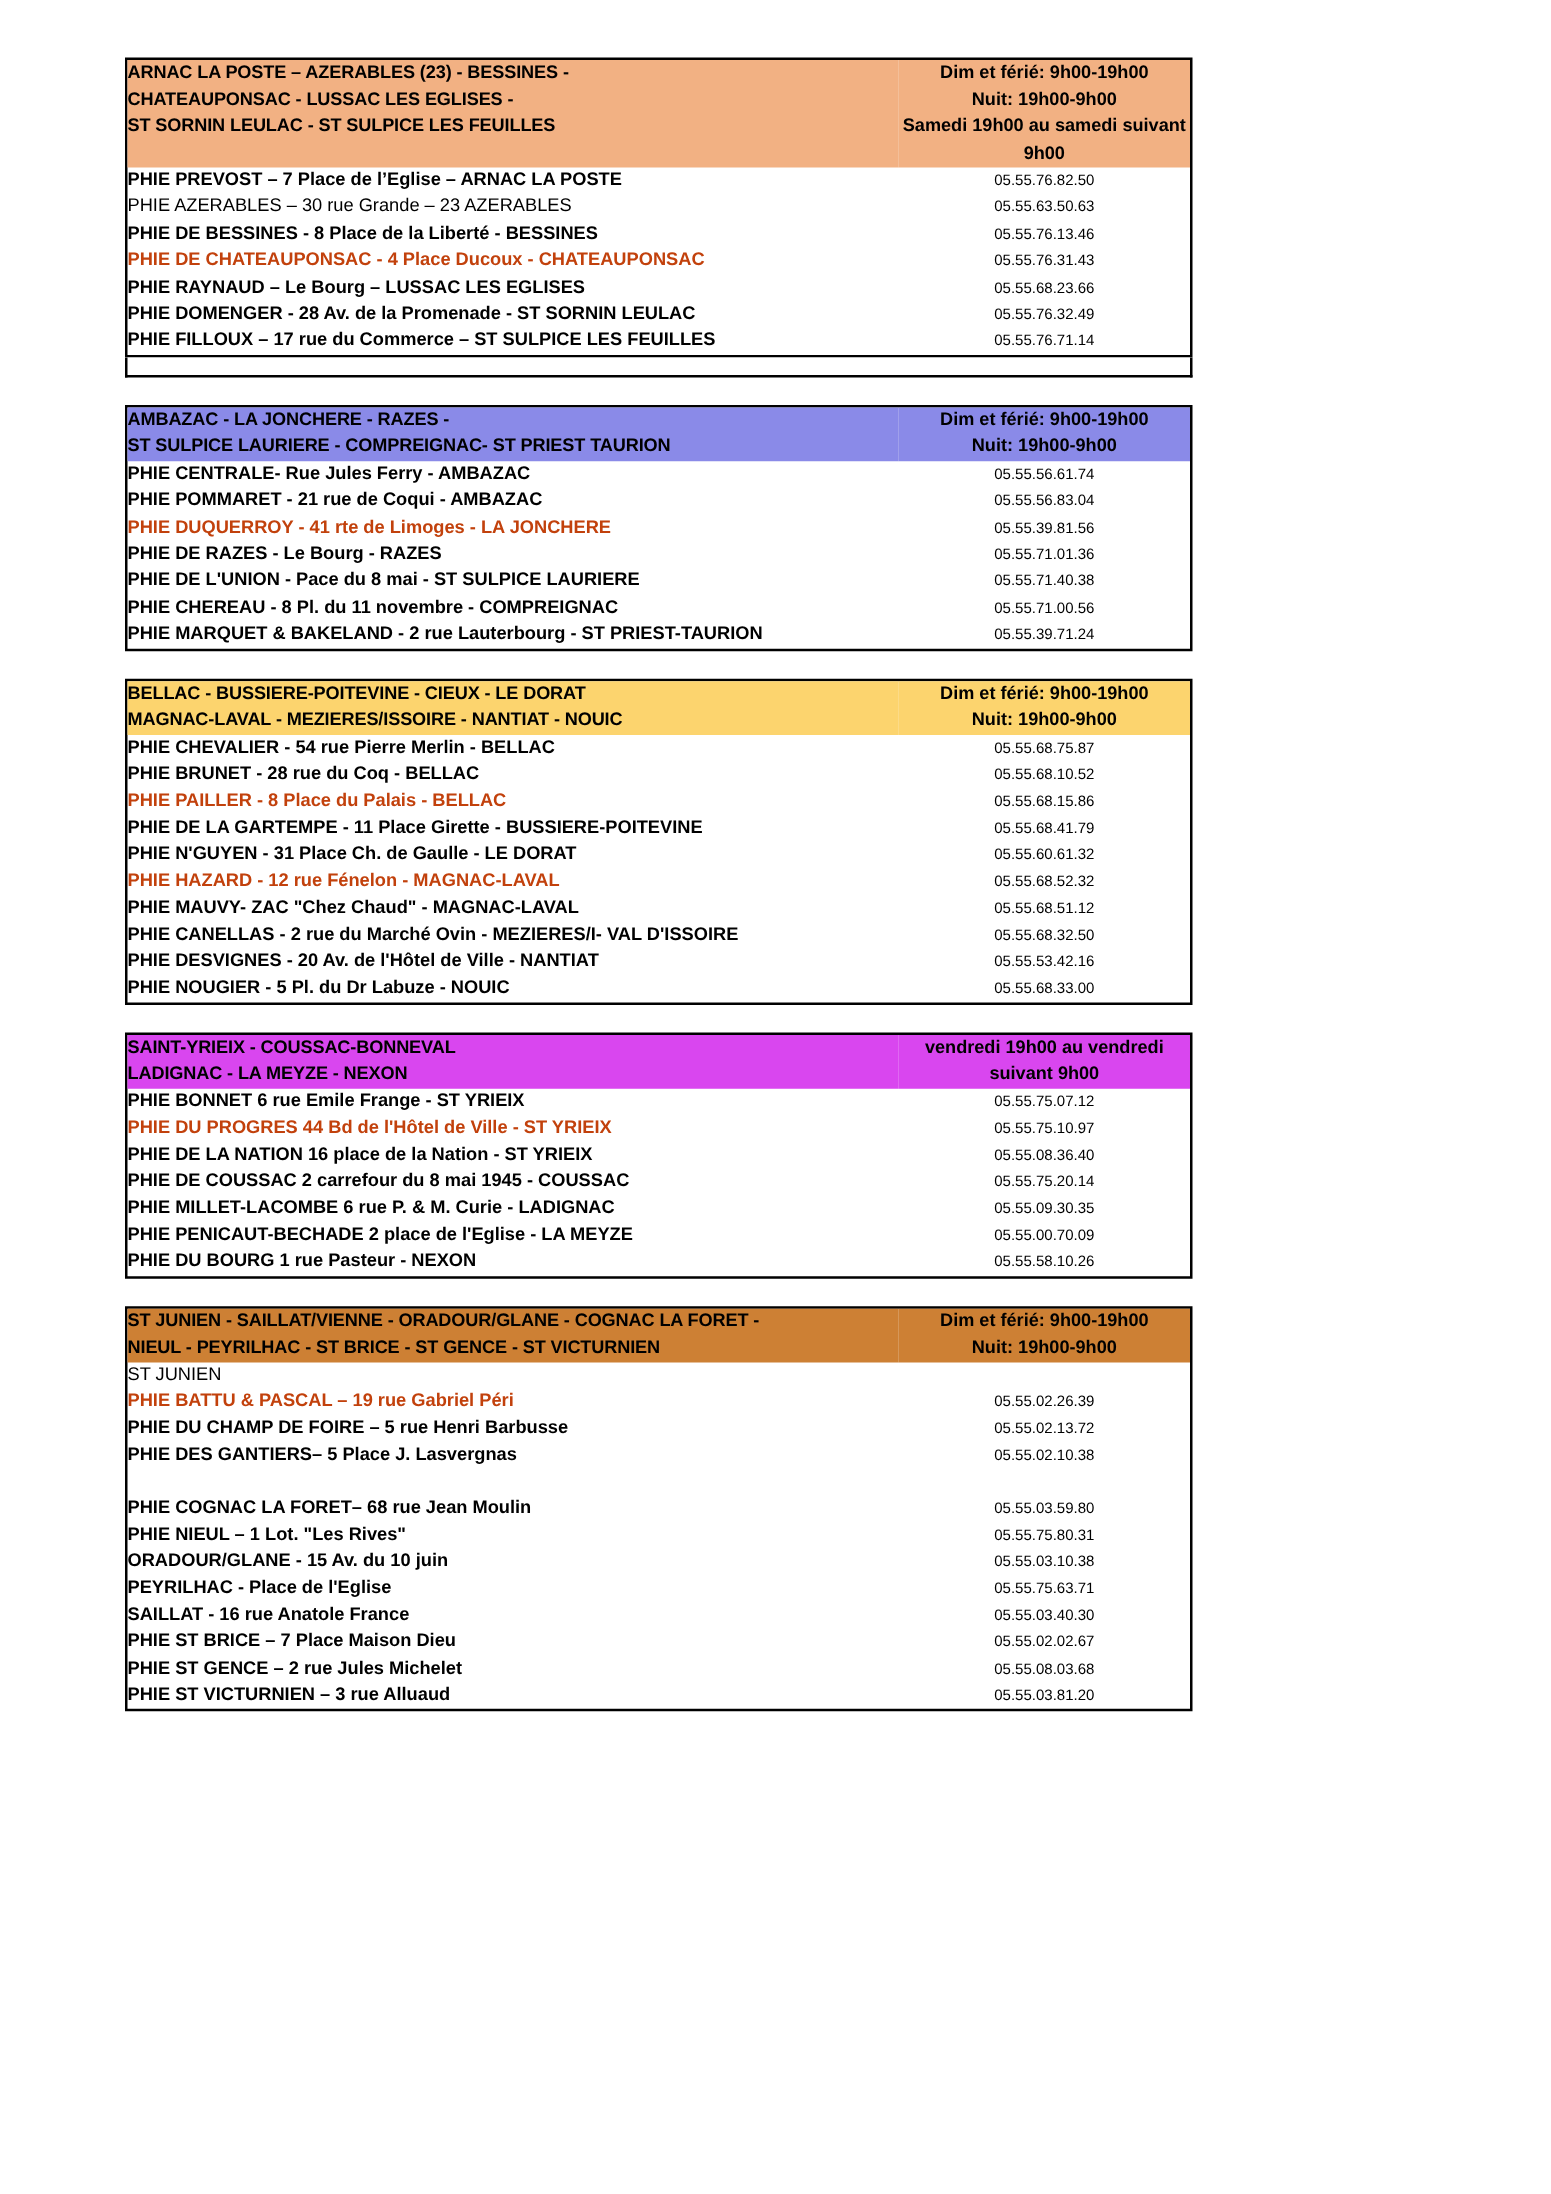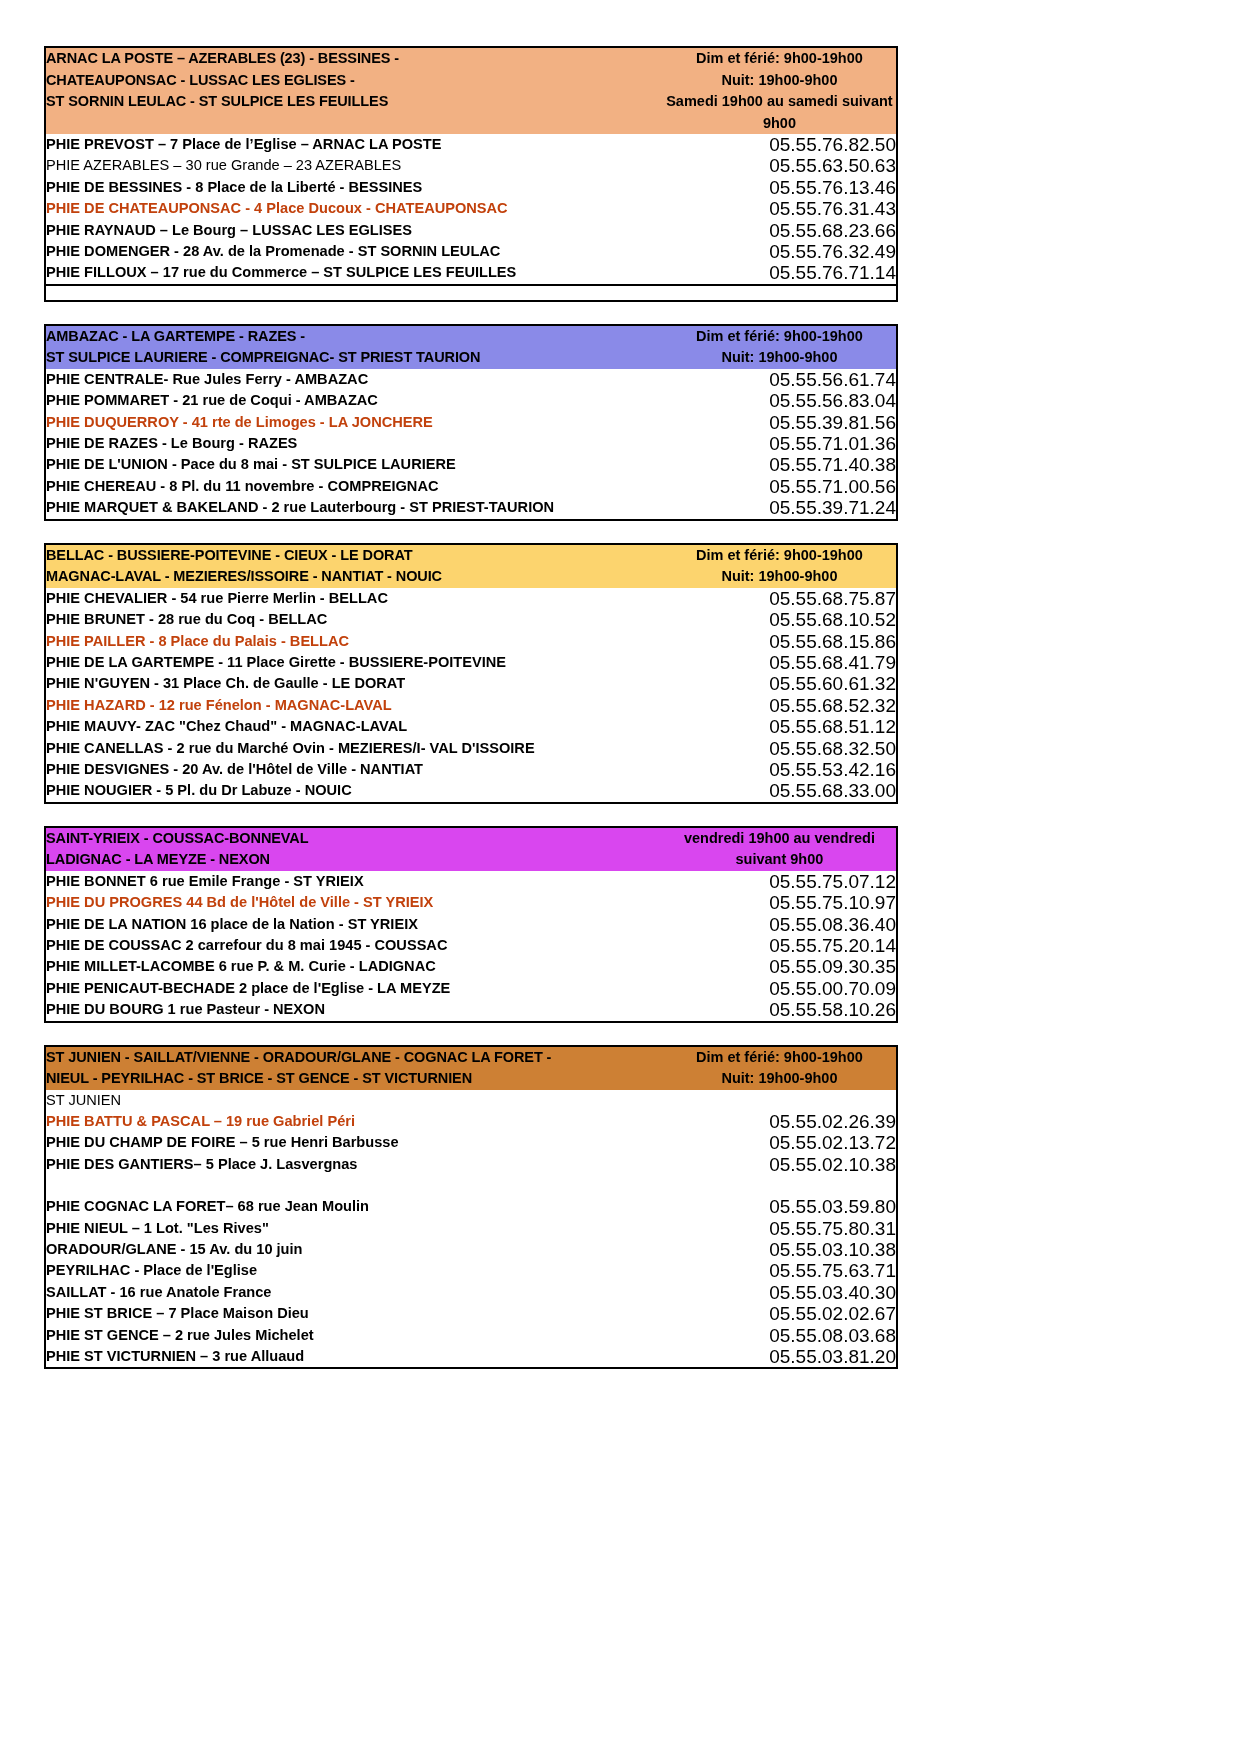--- a/index.html
+++ b/index.html
@@ -9,21 +9,21 @@
   }
   body {
     width: 1241px;
     height: 1755px;
     font-family: "Liberation Sans", sans-serif;
     color: #000000;
     position: relative;
     overflow: hidden;
   }
   .page {
-    padding: 46px 100px 0 44px;
+    padding: 46px 100px 0 100px;
     box-sizing: border-box;
   }
   .block {
     border: 2px solid #000000;
     border-collapse: collapse;
     width: 850px;
     margin-bottom: 22px;
     background: #ffffff;
   }
   .block-table {
@@ -57,23 +57,23 @@
 
   .row-name {
     padding: 1px 0 1px 6px;
     font-size: 14.6px;
     line-height: 21.4px;
     font-weight: bold;
     white-space: nowrap;
   }
   .row-tel {
     padding: 1px 0 1px 0;
-    font-size: 19px;
+    font-size: 12px;
     line-height: 21.4px;
-    text-align: right;
+    text-align: center;
     white-space: nowrap;
   }
   .red { color: #c2410c; }
   .italic-light {
     font-weight: normal;
   }
   .plain { font-weight: normal; }
   .spacer-row td { height: 21px; }
 
   
@@ -148,21 +148,21 @@
       <div class="thin-bar"></div>
       <div class="block">
         <table class="block-table">
           <colgroup>
             <col class="c-name">
             <col class="c-tel">
           </colgroup>
           <tbody>
             <tr style="background: rgb(138, 138, 232);">
               <td class="hdr-cell">
-                <span class="hline"> AMBAZAC - LA GARTEMPE - RAZES -</span>
+                <span class="hline"> AMBAZAC - LA JONCHERE - RAZES -</span>
                 <span class="hline"> ST SULPICE LAURIERE - COMPREIGNAC- ST PRIEST TAURION</span>
               </td>
               <td class="hdr-hours">
                 <span class="hline">Dim et férié: 9h00-19h00</span>
                 <span class="hline">Nuit: 19h00-9h00</span>
               </td>
             </tr>
             <tr>
               <td class="row-name">PHIE CENTRALE- Rue Jules Ferry - AMBAZAC</td>
               <td class="row-tel">05.55.56.61.74</td>

